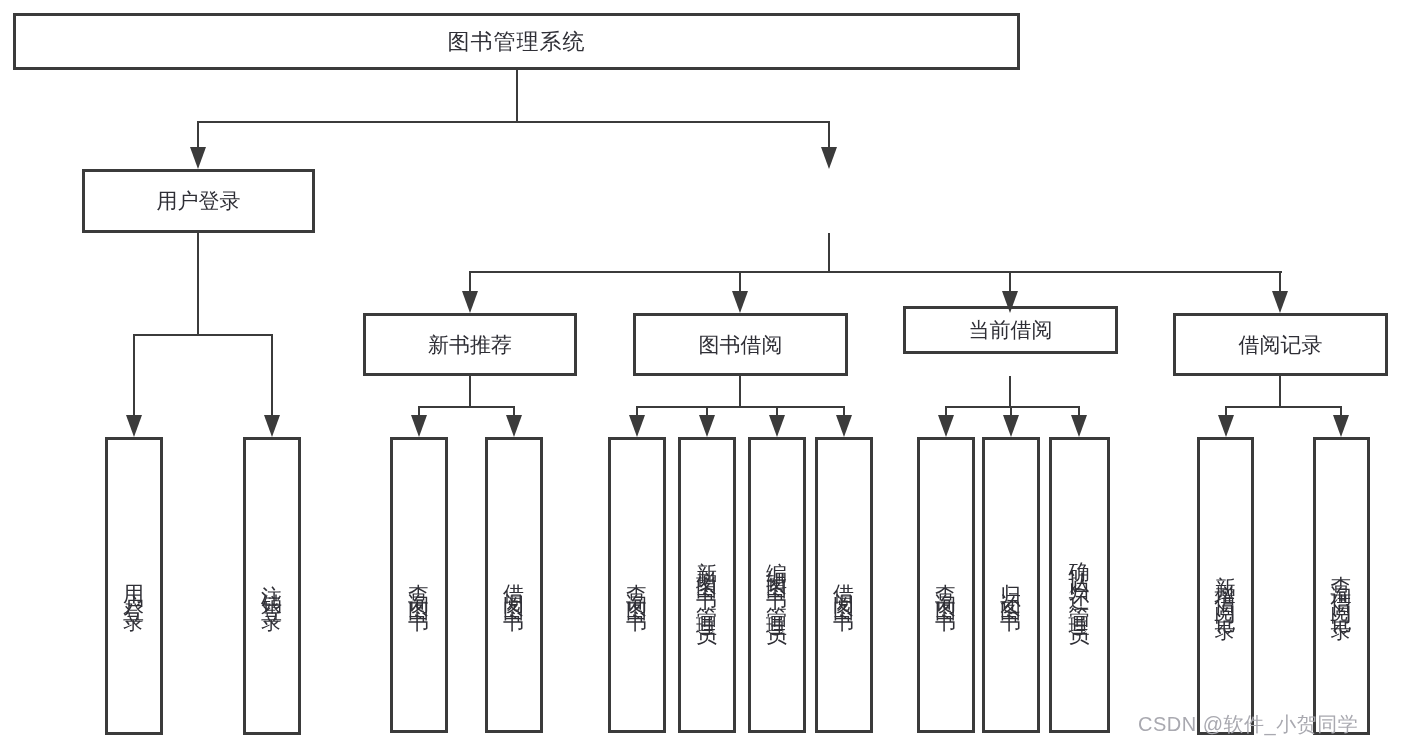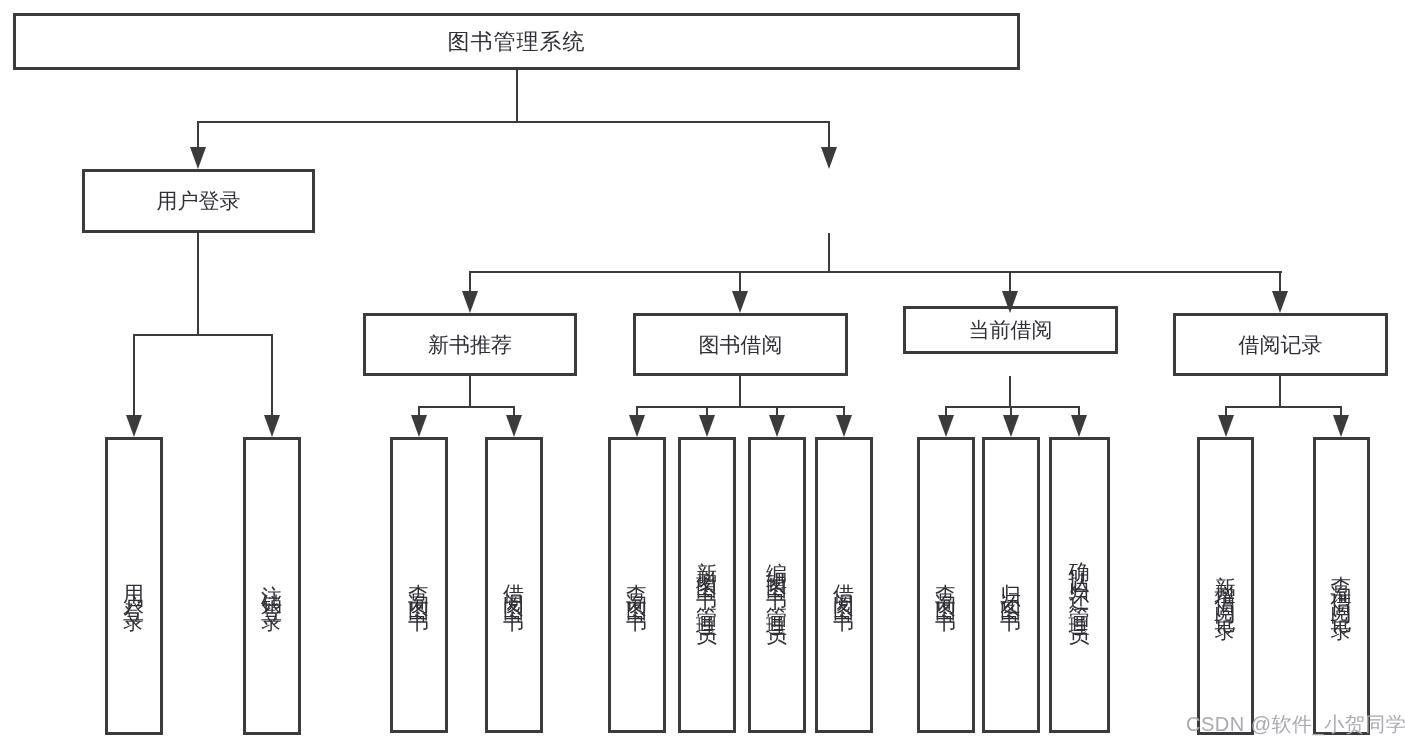--- a/index.html
+++ b/index.html
@@ -44,21 +44,21 @@
   .vline { width: 2px; }
   .arrow {
     position: absolute;
     width: 0; height: 0;
     border-left: 8px solid transparent;
     border-right: 8px solid transparent;
     border-top: 22px solid var(--line, #3b3b3b);
   }
   .watermark {
     position: absolute;
-    left: 1186px; top: 711px;
+    left: 1138px; top: 711px;
     font-size: 20px;
     color: var(--watermark, #a9a9b0);
     letter-spacing: 0.5px;
     white-space: nowrap;
   }
 </style>
 </head>
 <body>
 
 <div class="canvas">

